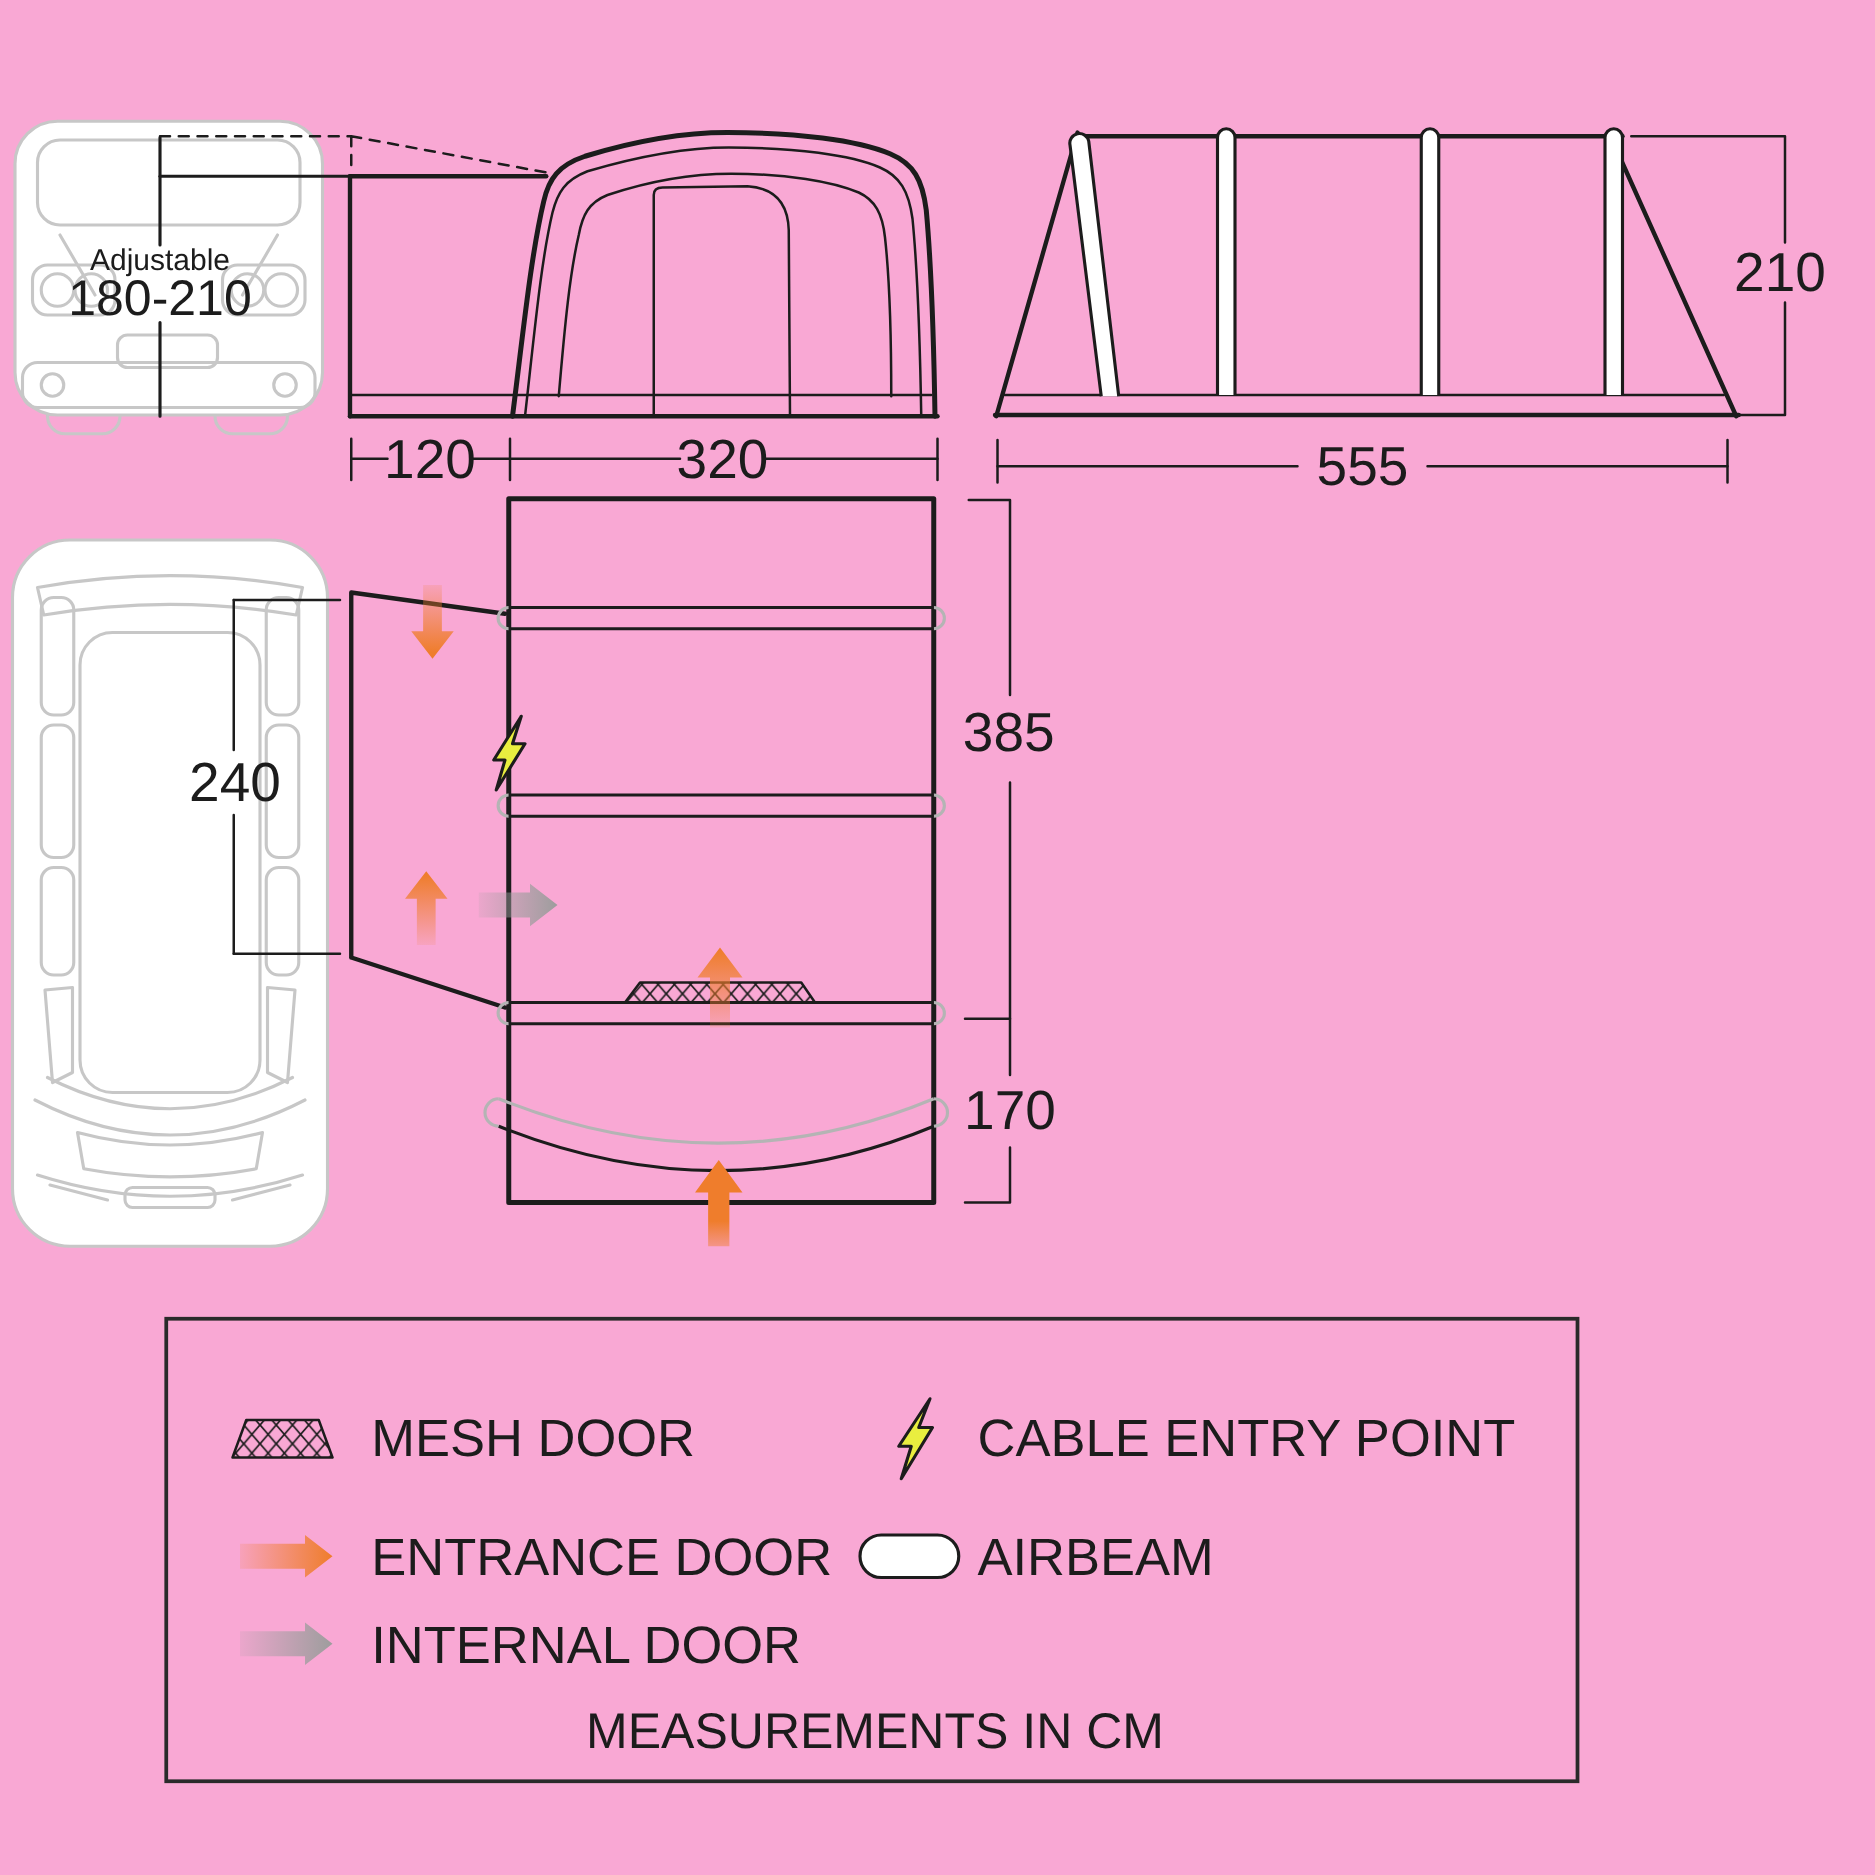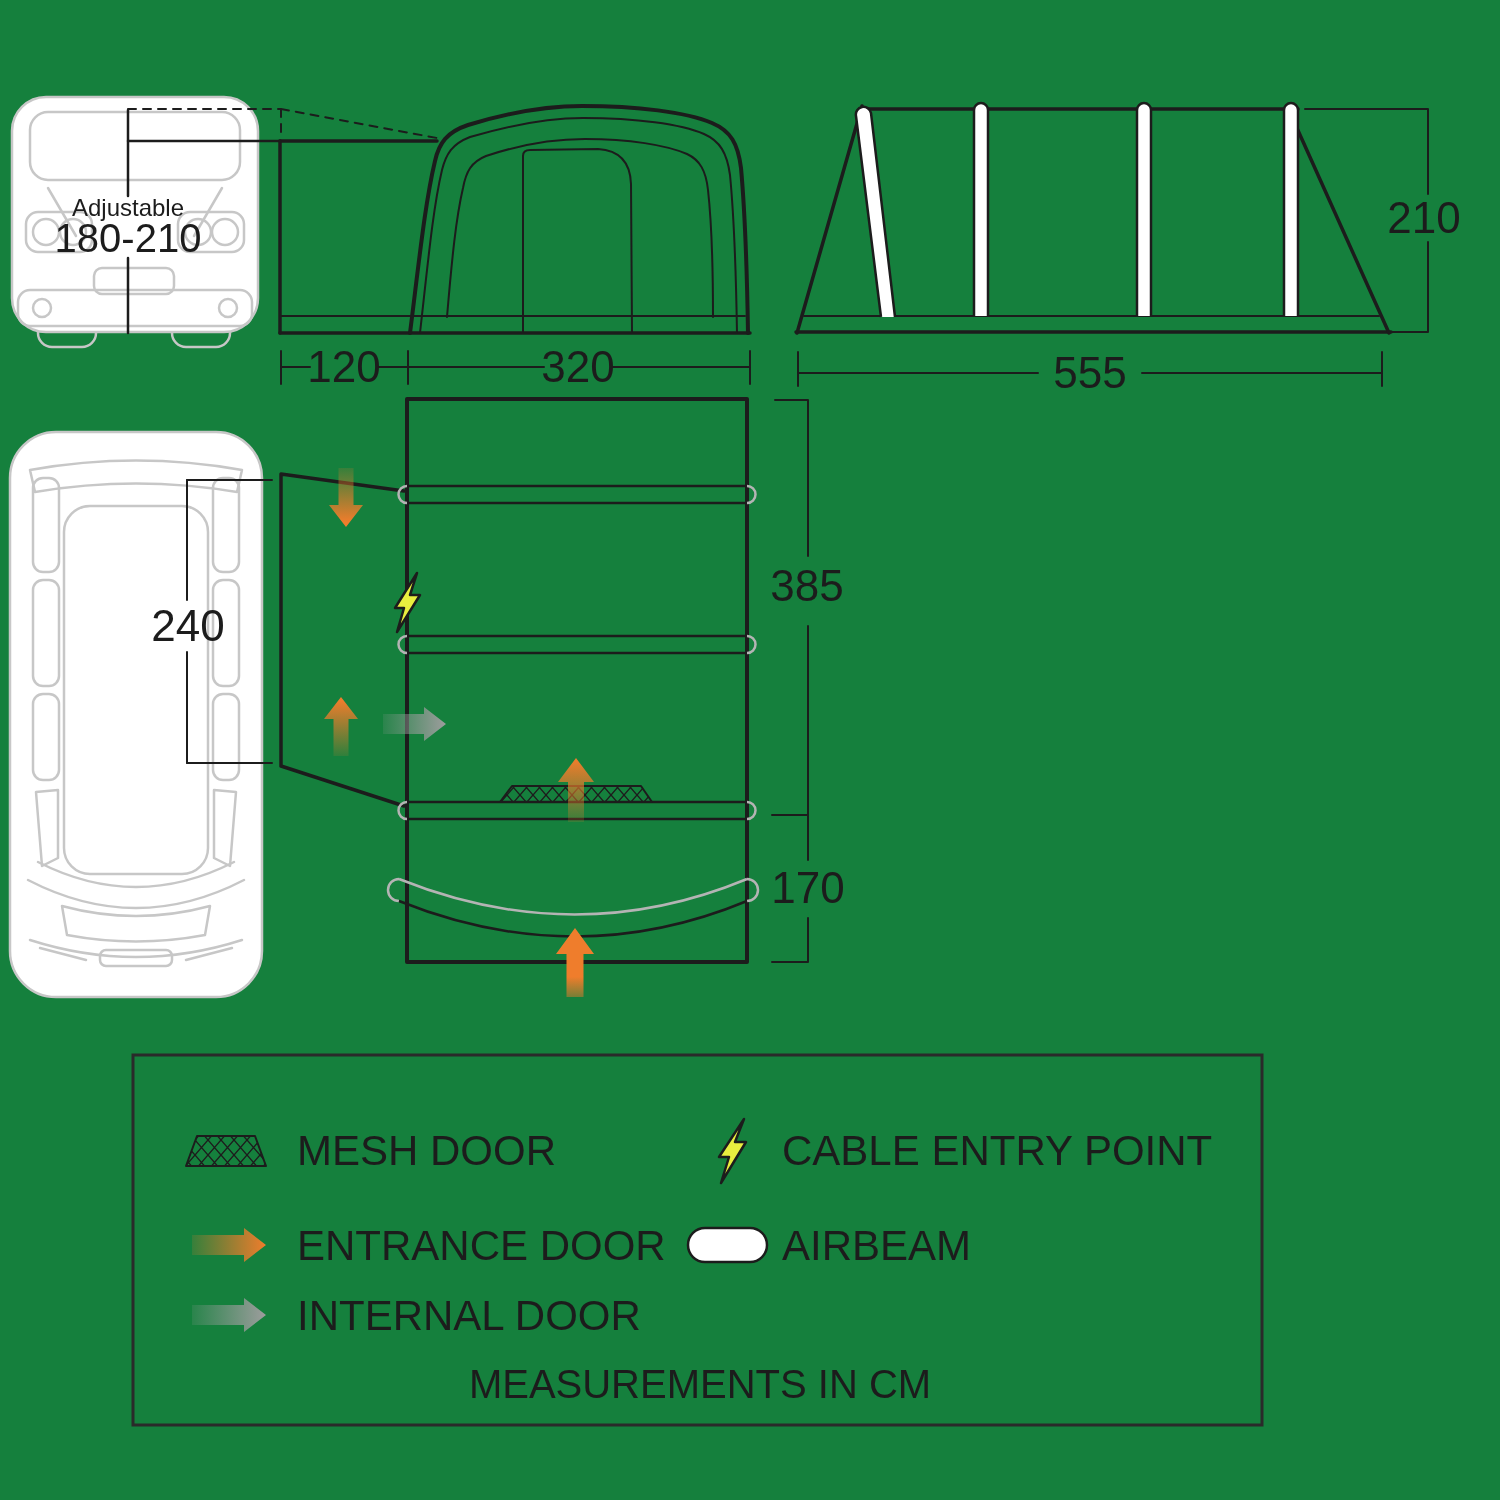--- a/index.html
+++ b/index.html
@@ -1,16 +1,16 @@
 <!DOCTYPE html>
 <html style="--ink: #1c1c1c; --van_gray: #c7c7c7; --beam_gray: #b4b4b4; --orange: #ef7d2c; --orange_light: #f9d3ac; --gray_arrow: #9d9d9d; --gray_arrow_light: #e2e2e2; --yellow: #e9ee3f;"><head>
 <meta charset="utf-8">
 <style>
   html,body{margin:0;padding:0;background:#ffffff;}
-  .stage{position:relative;width:1500px;height:1500px;background:#15803d;overflow:hidden;
+  .stage{position:relative;width:1500px;height:1500px;background:#f9a8d4;overflow:hidden;
          font-family:"Liberation Sans",sans-serif;}
   svg{display:block}
   
   .ln     {stroke:var(--ink);fill:none;stroke-linecap:round;stroke-linejoin:round;}
   .w4     {stroke-width:4;}
   .w35    {stroke-width:3.5;}
   .w25    {stroke-width:2.5;}
   .w2     {stroke-width:2;}
   .dash   {stroke-dasharray:8 7;}
   .van    {stroke:var(--van_gray);fill:none;stroke-width:2.5;stroke-linecap:round;stroke-linejoin:round;}

